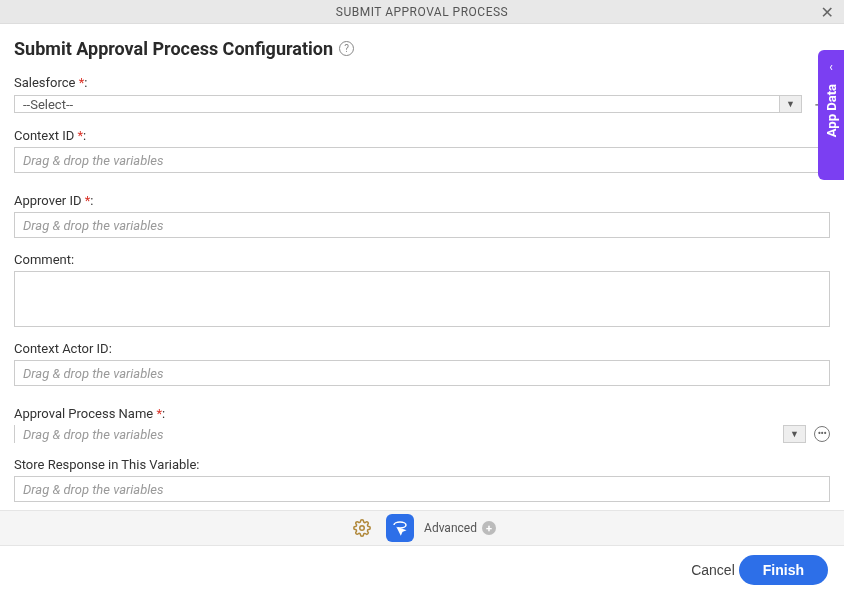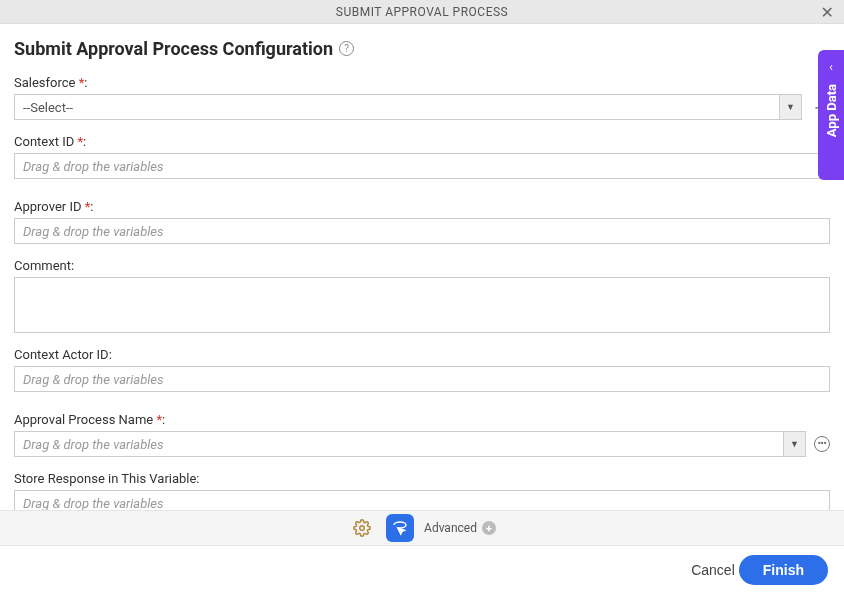--- a/index.html
+++ b/index.html
@@ -75,21 +75,21 @@
   .req { color: #d93025; }
   .select-wrap {
     display: flex;
     align-items: center;
     gap: 8px;
   }
   .select {
     flex: 1;
     display: flex;
     align-items: center;
-    height: 26px;
+    height: 18px;
     border: 1px solid #ccc;
     background: #fff;
     position: relative;
     cursor: pointer;
   }
   .select-text {
     padding: 0 8px;
     color: #555;
     flex: 1;
     font-size: 13px;

